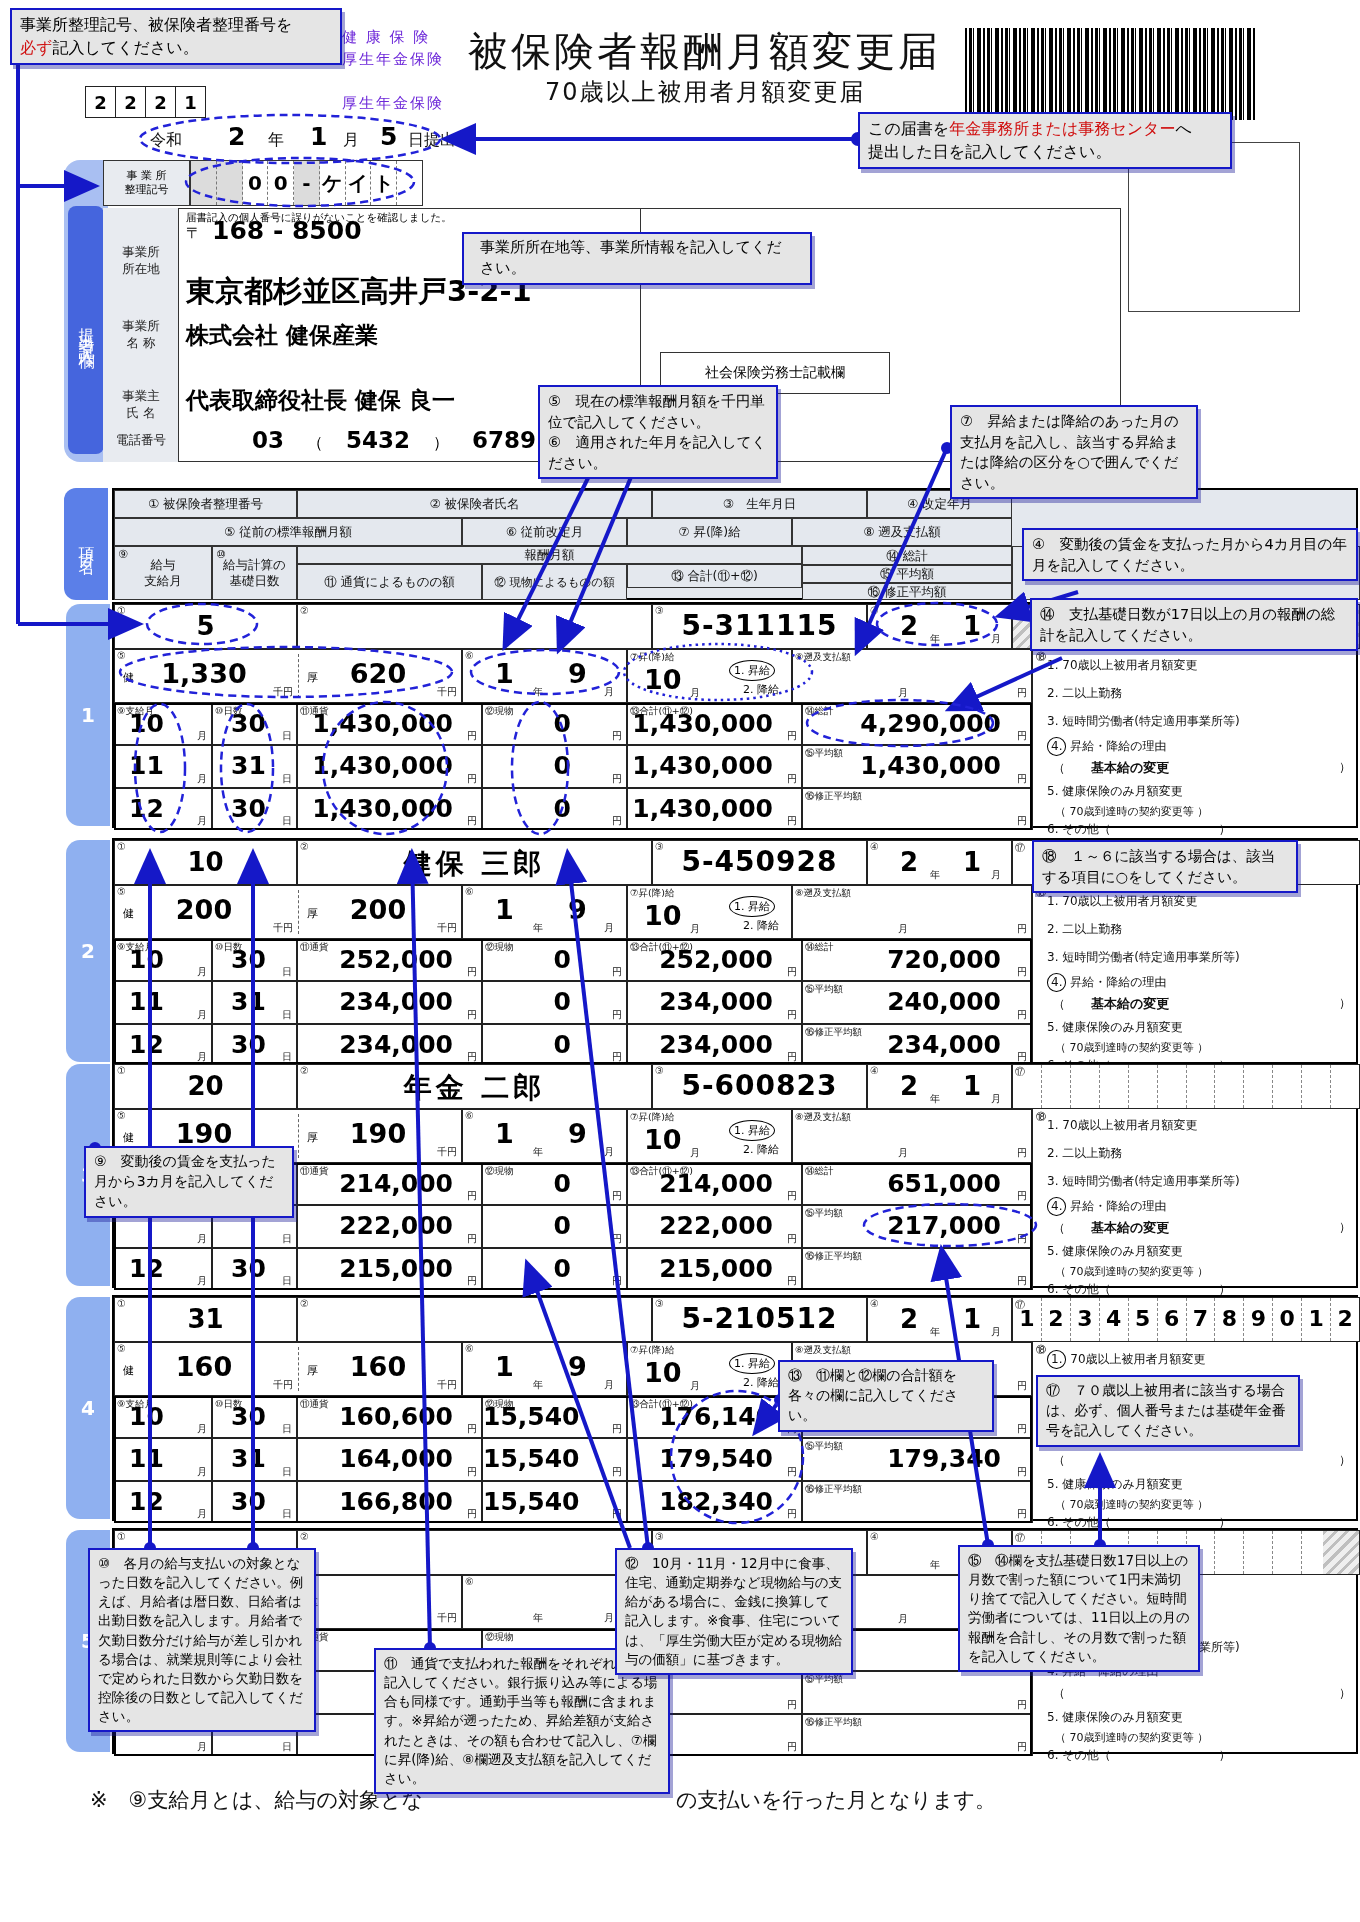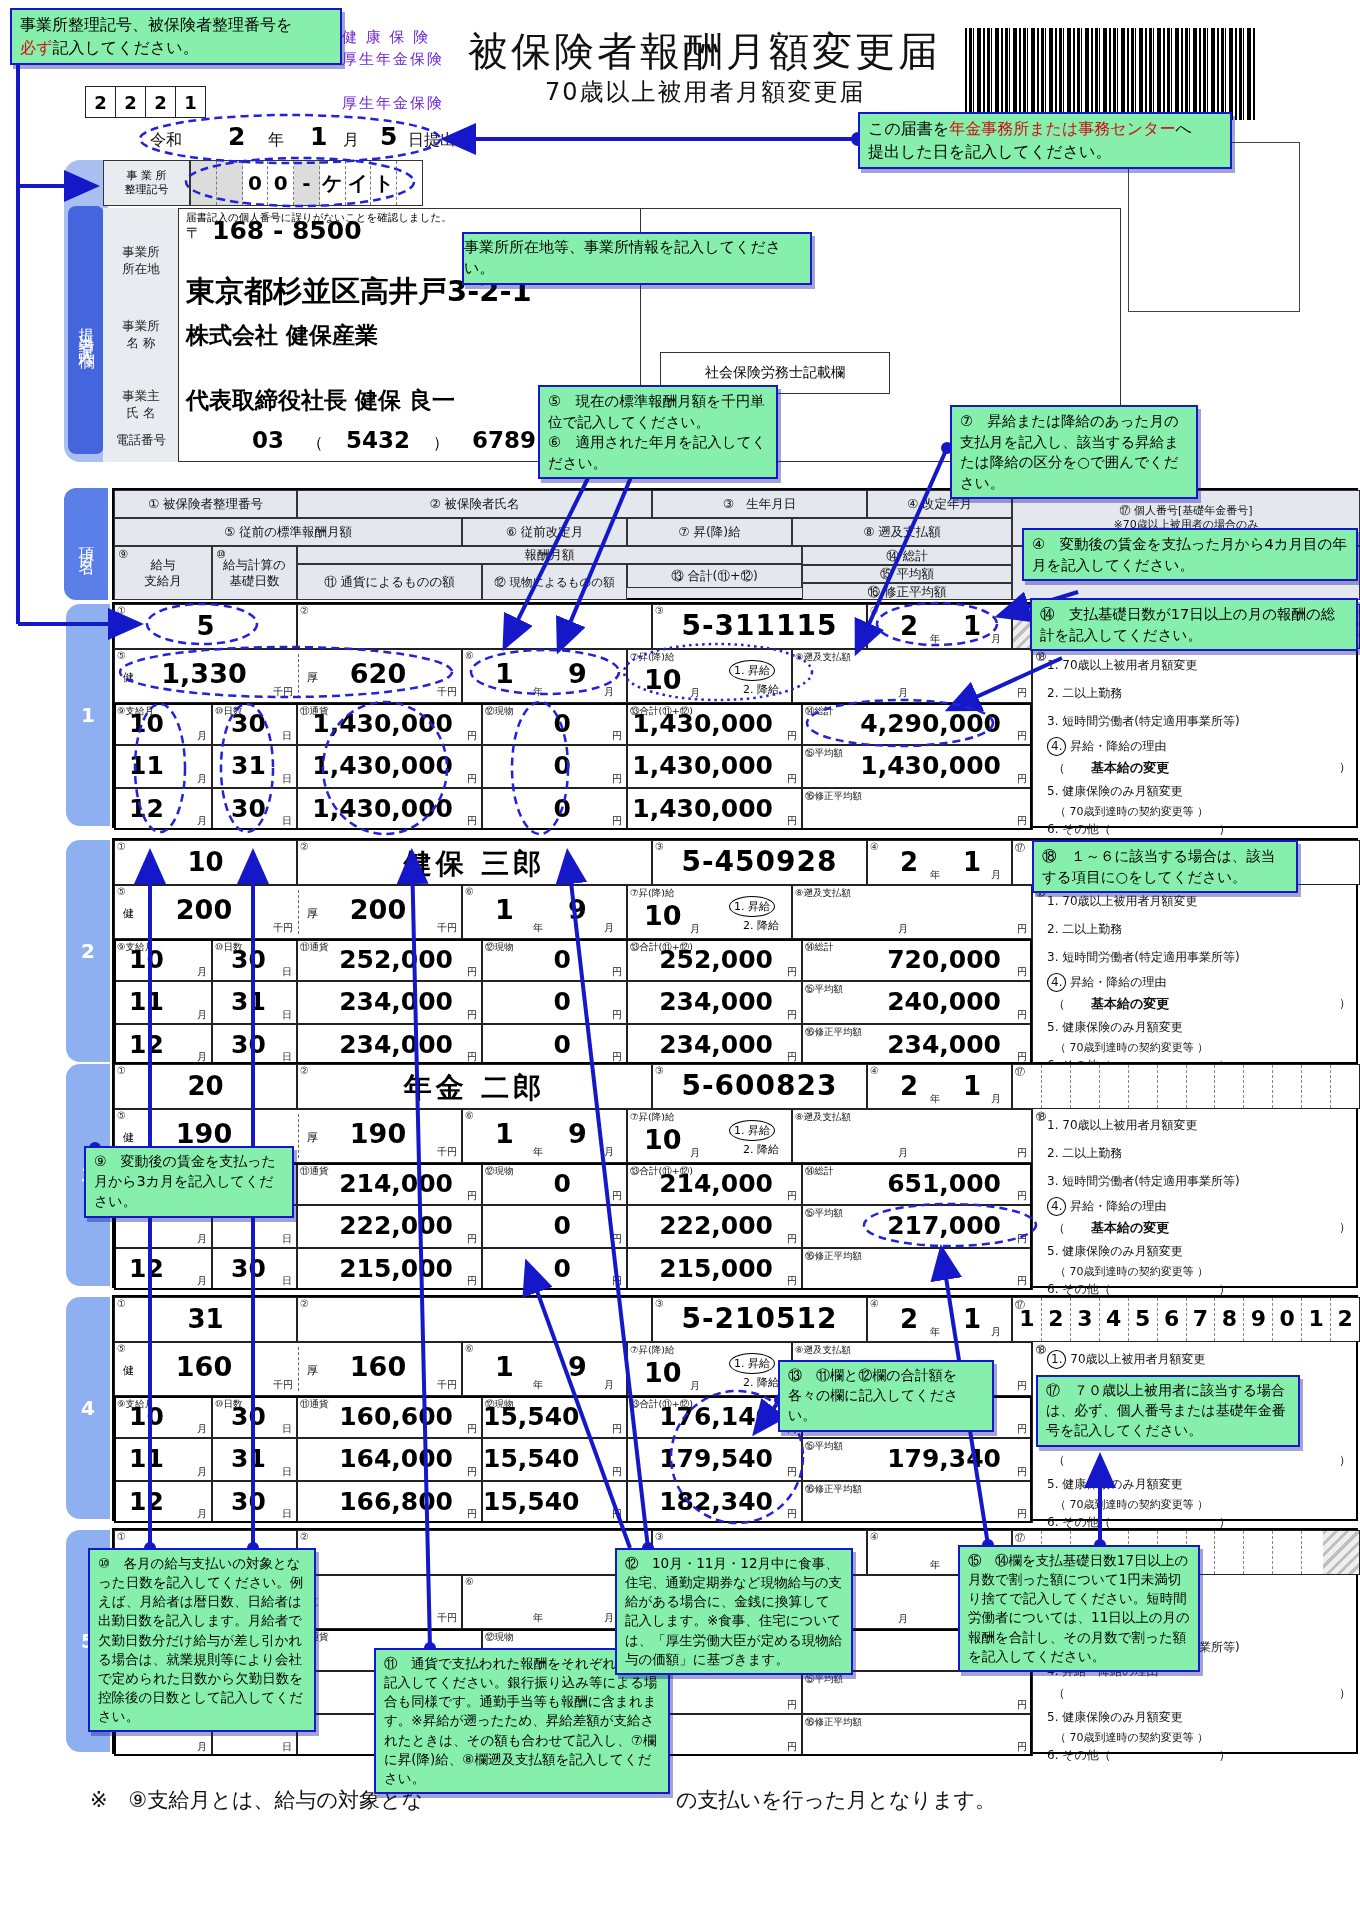--- a/index.html
+++ b/index.html
@@ -1,25 +1,25 @@
 <!DOCTYPE html>
 <html><head>
 <meta charset="utf-8">
 <style>
   html,body{margin:0;padding:0}
   body{font-family:"DejaVu Sans","Liberation Sans",sans-serif;background:#fff}
   .page{position:relative;width:1360px;height:1922px;background:#fff;overflow:hidden}
   .abs{position:absolute}
   
-  .co{position:absolute;background:#86efac;border:2px solid #1518c8;box-shadow:3px 4px 0 rgba(25,25,150,.4);
+  .co{position:absolute;background:#e5e5e5;border:2px solid #1518c8;box-shadow:3px 4px 0 rgba(25,25,150,.4);
       font-size:15px;line-height:1.42;padding:4px 8px;z-index:50;color:#000;box-sizing:border-box}
   .co .red{color:#d01010}
   .co-seiri{left:10px;top:8px;width:332px;font-size:16px}
   .co-submit{left:858px;top:112px;width:374px;font-size:16px}
-  .co-info{left:462px;top:232px;width:350px;font-size:15px;padding:3px 0}
+  .co-info{left:462px;top:232px;width:350px;font-size:15px;padding:3px 16px}
   .co-56{left:538px;top:385px;width:240px;font-size:14.5px}
   .co-7{left:950px;top:405px;width:248px;font-size:14.5px}
   .co-4{left:1022px;top:528px;width:336px;font-size:14.5px}
   .co-14{left:1030px;top:598px;width:328px;font-size:14.5px}
   .co-18{left:1032px;top:840px;width:266px;font-size:14.5px}
   .co-9{left:84px;top:1146px;width:210px;font-size:14px}
   .co-13{left:778px;top:1360px;width:216px;font-size:14px}
   .co-17{left:1036px;top:1375px;width:264px;font-size:14px}
   .co-10{left:88px;top:1548px;width:228px;font-size:13.5px}
   .co-11{left:374px;top:1648px;width:296px;font-size:13.5px}
@@ -201,24 +201,20 @@
   <span>03</span>　<span style="font-weight:normal;font-size:16px">（</span>　<span>5432</span>　<span style="font-weight:normal;font-size:16px">）</span>　<span>6789</span>
 </div>
 <div class="abs srbox">社会保険労務士記載欄</div>
 
 <div class="abs htab">項目名</div>
 <div class="abs hdr">
   <div class="hc" style="left:0;top:0;width:183px;height:28px">① 被保険者整理番号</div>
   <div class="hc" style="left:183px;top:0;width:355px;height:28px">② 被保険者氏名</div>
   <div class="hc" style="left:538px;top:0;width:215px;height:28px">③　生年月日</div>
   <div class="hc" style="left:753px;top:0;width:145px;height:28px">④ 改定年月</div>
-  <div class="hc" style="left:898px;top:0;width:348px;height:56px;flex-direction:column;font-size:11px">
-    <span>⑰ 個人番号[基礎年金番号]</span>
-        <span>※70歳以上被用者の場合のみ</span>
-  </div>
   <div class="hc" style="left:0;top:28px;width:348px;height:28px">⑤ 従前の標準報酬月額</div>
   <div class="hc" style="left:348px;top:28px;width:165px;height:28px">⑥ 従前改定月</div>
   <div class="hc" style="left:513px;top:28px;width:165px;height:28px">⑦ 昇(降)給</div>
   <div class="hc" style="left:678px;top:28px;width:220px;height:28px">⑧ 遡及支払額</div>
   <div class="hc" style="left:0;top:56px;width:98px;height:54px;flex-direction:column">
     <span style="position:absolute;top:1px;left:3px;font-size:11px">⑨</span>
     <span>給与</span>
         <span>支給月</span>
   </div>
   <div class="hc" style="left:98px;top:56px;width:85px;height:54px;flex-direction:column">

